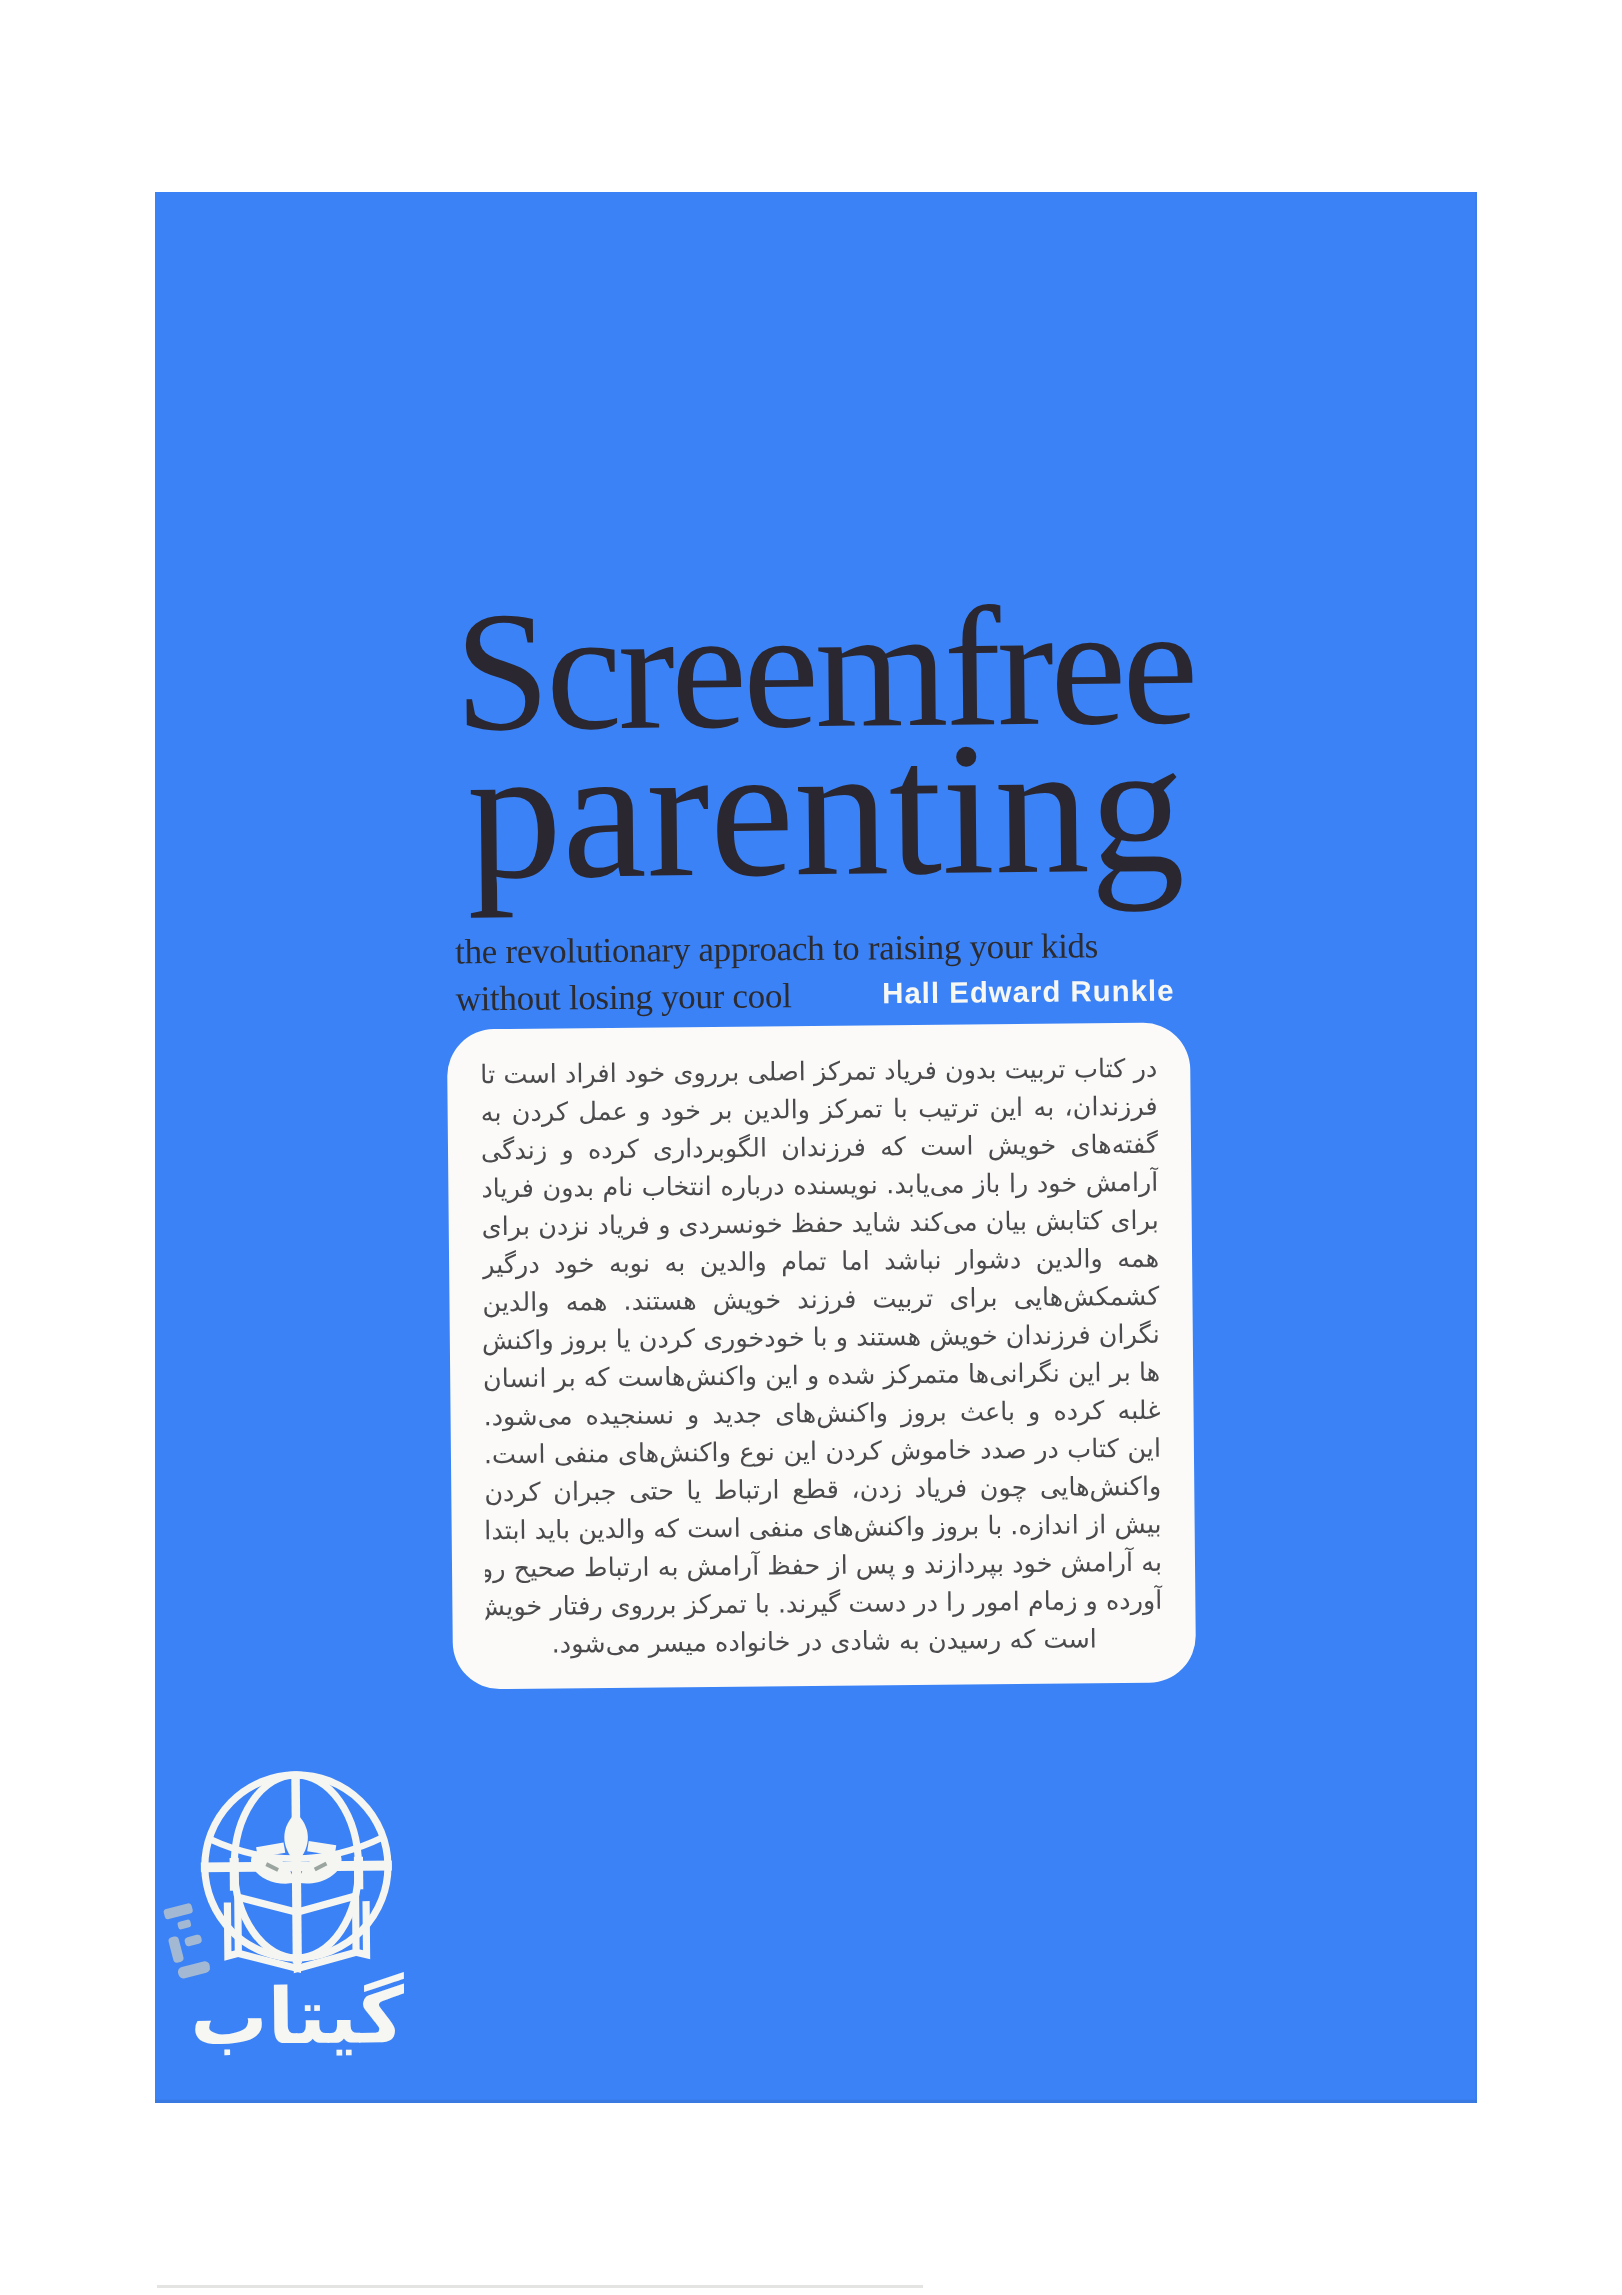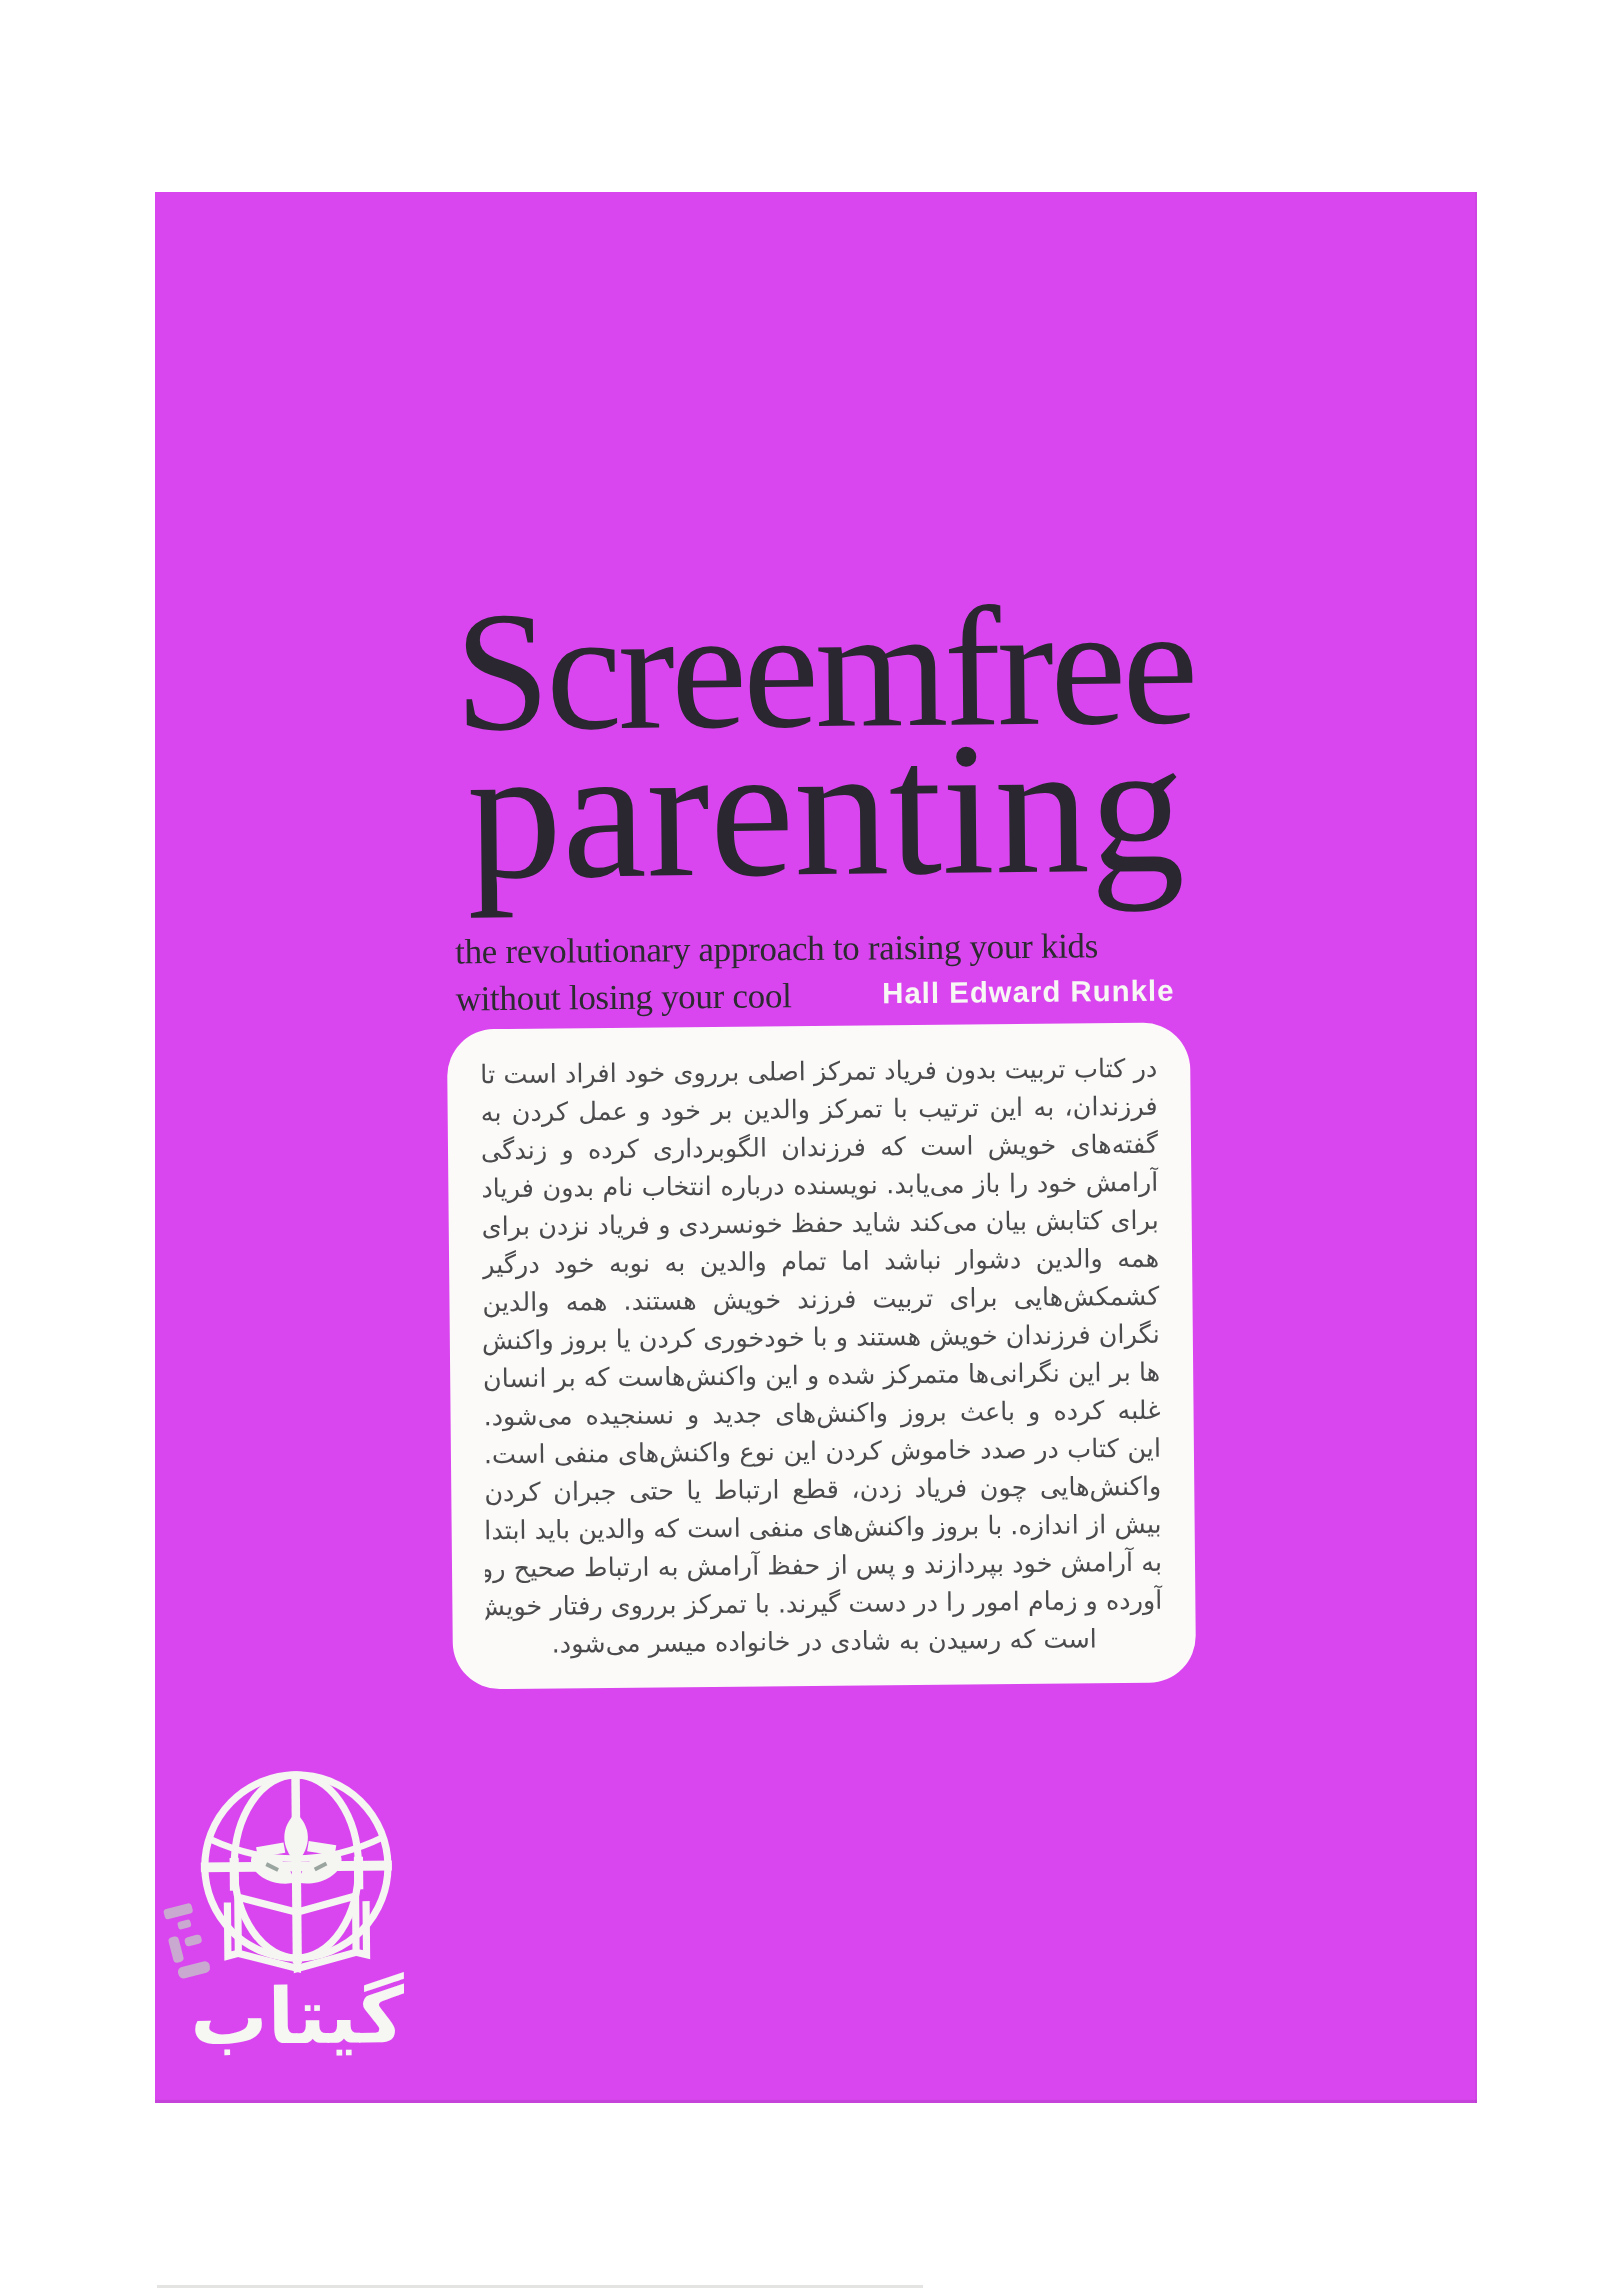--- a/index.html
+++ b/index.html
@@ -12,21 +12,21 @@
   .page {
     position: relative;
     width: 1623px; height: 2295px;
     background: #ffffff;
   }
   
   .card {
     position: absolute;
     left: 155px; top: 192px;
     width: 1322px; height: 1911px;
-    background: #d946ef;
+    background: #3b82f6;
     box-shadow: inset 0 -3.3px 0 rgba(40,50,45,0.10), inset -2px 0 0 rgba(40,50,45,0.05);
   }
   
   .tilt {
     position: absolute; inset: 0;
     transform: rotate(-0.55deg);
     transform-origin: 50% 50%;
   }
   .title-line {
     position: absolute;

